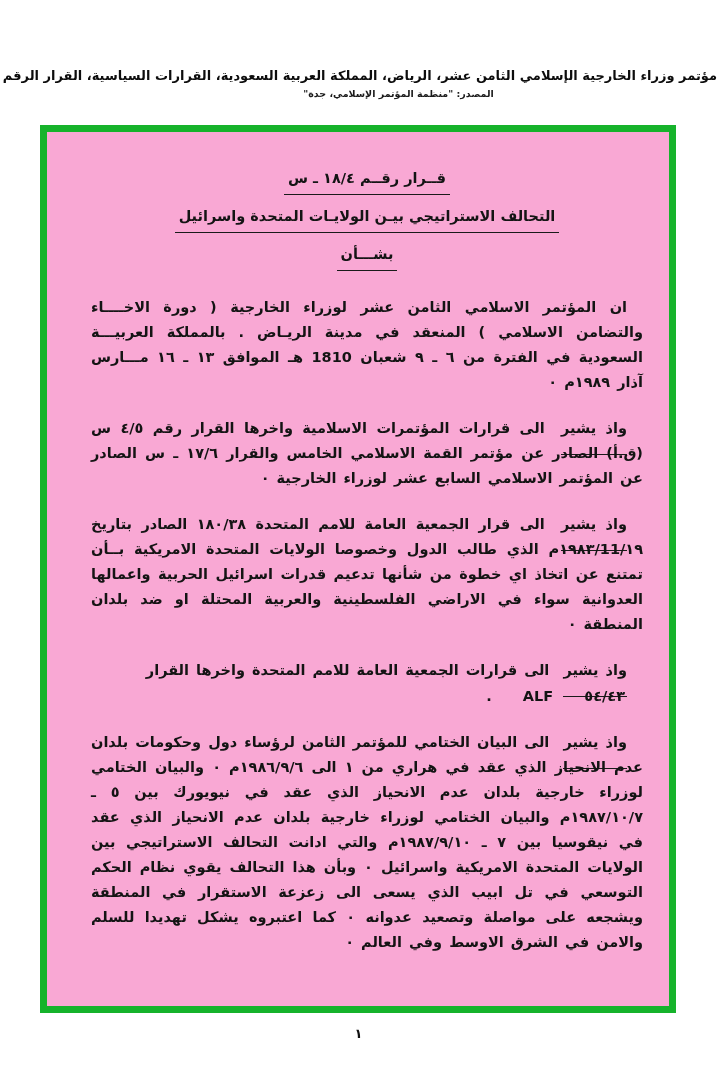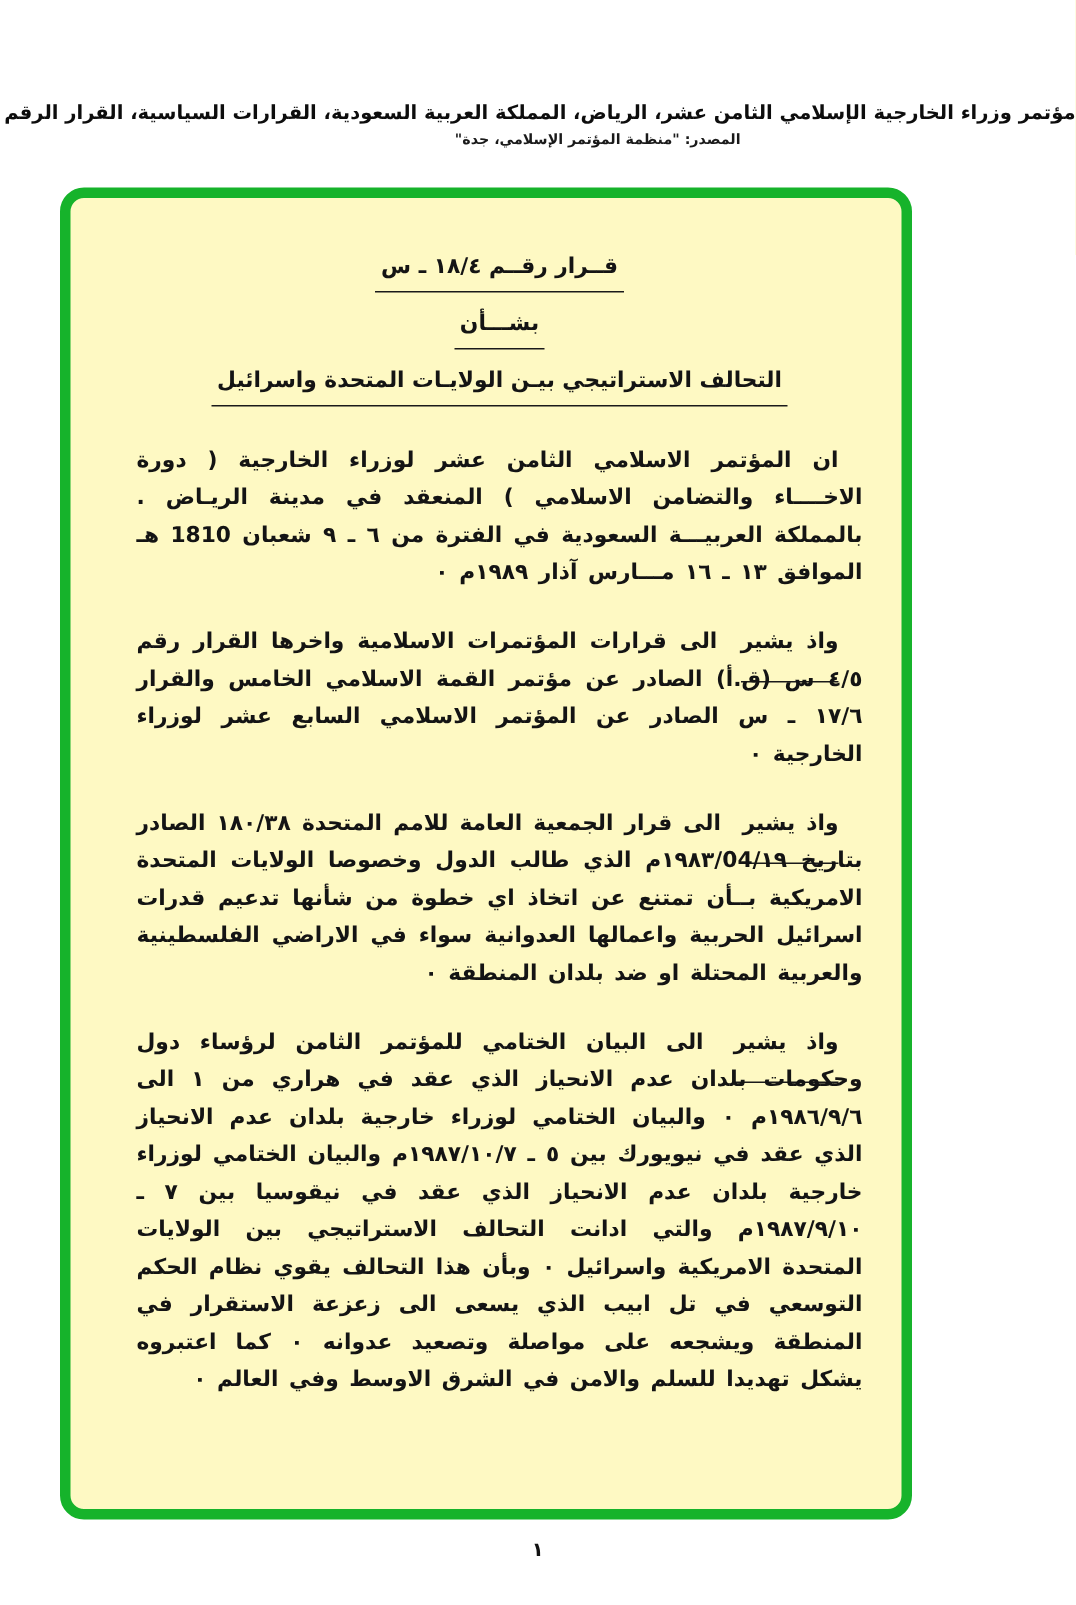--- a/index.html
+++ b/index.html
@@ -15,23 +15,23 @@
   .catalog-line{
     font-size:13px;font-weight:bold;color:#0d0d0d;white-space:nowrap;
     letter-spacing:0.2px;
   }
   .source-line{
     font-size:9.5px;font-weight:bold;color:#1a1a1a;margin-top:5px;
     transform:translateX(40px);
   }
   
   .scan-frame{
-    position:absolute;left:40px;top:125px;width:568px;height:888px;
-    box-sizing:border-box;border:7px solid #16b32b;border-radius:16px;
-    background:#fef9c3;
+    position:absolute;left:40px;top:125px;width:636px;height:888px;
+    box-sizing:border-box;border:7px solid #16b32b;border-radius:0;
+    background:#f9a8d4;
   }
   .doc-content{
     position:absolute;inset:0;direction:rtl;
     padding:34px 26px 0 44px;box-sizing:border-box;
     font-size:14.5px;line-height:25px;font-weight:bold;color:#141414;
   }
   
   .title-block{text-align:center;margin-bottom:24px;}
   .title-line{margin-bottom:9px;}
   .title-line .u{
@@ -65,41 +65,49 @@
 </div>
 
 <div class="scan-frame" style="border-color: rgb(22, 179, 43);">
   <div class="doc-content">
 
     <div class="title-block">
       <div class="title-line">
         <span class="u">قــرار رقــم ١٨/٤ ـ س</span>
       </div>
       <div class="title-line">
-        <span class="u">بشـــأن</span>
+        <span class="u">التحالف الاستراتيجي بيـن الولايـات المتحدة واسرائيل</span>
       </div>
       <div class="title-line">
-        <span class="u">التحالف الاستراتيجي بيـن الولايـات المتحدة واسرائيل</span>
+        <span class="u">بشـــأن</span>
       </div>
     </div>
 
     <p class="para">
       <span>ان المؤتمر الاسلامي الثامن عشر لوزراء الخارجية ( دورة الاخــــاء والتضامن الاسلامي ) المنعقد في مدينة الريـاض . بالمملكة العربيـــة السعودية في الفترة من ٦ ـ ٩ شعبان 1810 هـ الموافق ١٣ ـ ١٦ مـــارس آذار ١٩٨٩م ٠</span>
     </p>
 
     <p class="para">
       <span class="lead">واذ يشير</span>
       <span>الى قرارات المؤتمرات الاسلامية واخرها القرار رقم ٤/٥ س (ق.أ) الصادر عن مؤتمر القمة الاسلامي الخامس والقرار ١٧/٦ ـ س الصادر عن المؤتمر الاسلامي السابع عشر لوزراء الخارجية ٠</span>
     </p>
 
     <p class="para">
       <span class="lead">واذ يشير</span>
-      <span>الى قرار الجمعية العامة للامم المتحدة ١٨٠/٣٨ الصادر بتاريخ ١٩٨٣/04/١٩م الذي طالب الدول وخصوصا الولايات المتحدة الامريكية بــأن تمتنع عن اتخاذ اي خطوة من شأنها تدعيم قدرات اسرائيل الحربية واعمالها العدوانية سواء في الاراضي الفلسطينية والعربية المحتلة او ضد بلدان المنطقة ٠</span>
+      <span>الى قرار الجمعية العامة للامم المتحدة ١٨٠/٣٨ الصادر بتاريخ ١٩٨٣/11/١٩م الذي طالب الدول وخصوصا الولايات المتحدة الامريكية بــأن تمتنع عن اتخاذ اي خطوة من شأنها تدعيم قدرات اسرائيل الحربية واعمالها العدوانية سواء في الاراضي الفلسطينية والعربية المحتلة او ضد بلدان المنطقة ٠</span>
     </p>
 
+    <div>
+      <p class="para" style="margin-bottom:0;">
+        <span class="lead">واذ يشير</span>
+        <span>الى قرارات الجمعية العامة للامم المتحدة واخرها القرار</span>
+      </p>
+      <div class="ref-line">٥٤/٤٣ ALF .</div>
+      <div style="height:21px;"></div>
+    </div>
 
     <p class="para">
       <span class="lead">واذ يشير</span>
       <span>الى البيان الختامي للمؤتمر الثامن لرؤساء دول وحكومات بلدان عدم الانحياز الذي عقد في هراري من ١ الى ١٩٨٦/٩/٦م ٠ والبيان الختامي لوزراء خارجية بلدان عدم الانحياز الذي عقد في نيويورك بين ٥ ـ ١٩٨٧/١٠/٧م والبيان الختامي لوزراء خارجية بلدان عدم الانحياز الذي عقد في نيقوسيا بين ٧ ـ ١٩٨٧/٩/١٠م والتي ادانت التحالف الاستراتيجي بين الولايات المتحدة الامريكية واسرائيل ٠ وبأن هذا التحالف يقوي نظام الحكم التوسعي في تل ابيب الذي يسعى الى زعزعة الاستقرار في المنطقة ويشجعه على مواصلة وتصعيد عدوانه ٠ كما اعتبروه يشكل تهديدا للسلم والامن في الشرق الاوسط وفي العالم ٠</span>
     </p>
 
   </div>
 </div>
 
 <div class="page-number">١</div>

